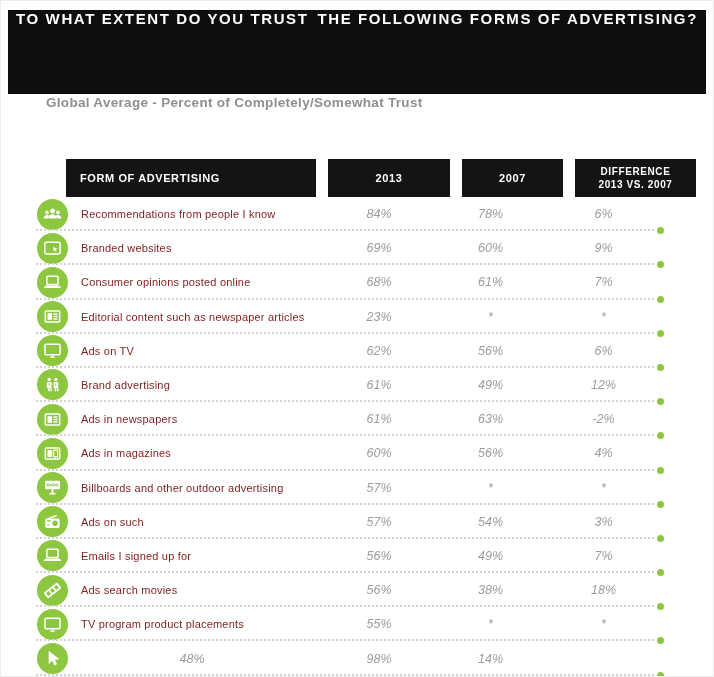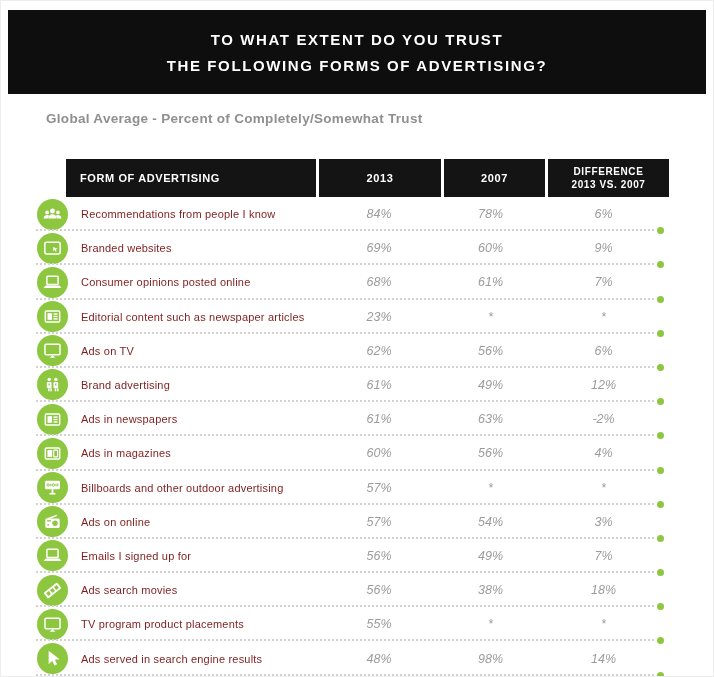--- a/index.html
+++ b/index.html
@@ -11,47 +11,47 @@
     width:714px; height:677px;
     background:#ffffff;
     border:1px solid #ededed;
     overflow:hidden;
   }
 
   .banner {
     position:absolute; left:7px; top:9px;
     width:698px; height:84px;
     background:#0e0e0e;
-    display:flex; flex-direction:column;
-    align-items:center; justify-content:center;
+    display:flex; flex-direction:row;
+    align-items:flex-start; justify-content:center;
     gap:9px;
   }
   .banner-line {
     color:#ffffff;
     font-size:15px;
     font-weight:bold;
     letter-spacing:1.6px;
     white-space:nowrap;
   }
 
   .subtitle {
-    position:absolute; left:45px; top:110px;
+    position:absolute; left:45px; top:94px;
     font-size:13.5px; font-weight:bold;
     color:#8f8f8f; letter-spacing:0.3px;
   }
 
   .table {
     position:absolute; left:65px; top:158px;
     width:600px;
   }
 
   .thead {
     display:grid;
     grid-template-columns:250px 122px 101px 121px;
-    column-gap:3px;
+    column-gap:12px;
     height:38px;
     border-radius:17px;
   }
   .th {
     background:#141414;
     color:#ffffff;
     font-size:11px; font-weight:bold;
     letter-spacing:0.6px;
     display:flex; align-items:center; justify-content:center;
     text-align:center;
@@ -286,21 +286,21 @@
   <div class="row">
     <span class="icon-circle">
             <svg viewBox="0 0 24 24">
               <path d="M5.8 8.4L16.6 4.2l.6 1.5L6.4 9.9z" fill="#fff"></path>
               <rect x="3.8" y="8.6" width="16.4" height="10.8" rx="1.6" fill="#fff"></rect>
               <circle cx="14.9" cy="14" r="3.1" fill="#8DC63F"></circle>
               <rect x="5.8" y="10.5" width="4.4" height="1.5" fill="#8DC63F"></rect>
               <circle cx="7" cy="15.8" r="1" fill="#8DC63F"></circle>
             </svg>
           </span>
-    <div class="cell-label">Ads on online</div>
+    <div class="cell-label">Ads on such</div>
     <div class="cell-val">57%</div>
     <div class="cell-val">54%</div>
     <div class="cell-val">3%</div>
     <span class="dotline"></span>
     <span class="dot"></span>
   </div>
 
   <div class="row">
     <span class="icon-circle">
             <svg viewBox="0 0 24 24">
@@ -349,21 +349,20 @@
     <span class="dotline"></span>
     <span class="dot"></span>
   </div>
 
   <div class="row">
     <span class="icon-circle">
             <svg viewBox="0 0 24 24">
               <path d="M7.6 3.2v15.4l4.1-3.9 2.5 5.4 3-1.4-2.5-5.3 5.4-.6z" fill="#fff"></path>
             </svg>
           </span>
-    <div class="cell-label">Ads served in search engine results</div>
     <div class="cell-val">48%</div>
     <div class="cell-val">98%</div>
     <div class="cell-val">14%</div>
     <span class="dotline"></span>
     <span class="dot"></span>
   </div>
 </div>
   </div>
 
 </div>

